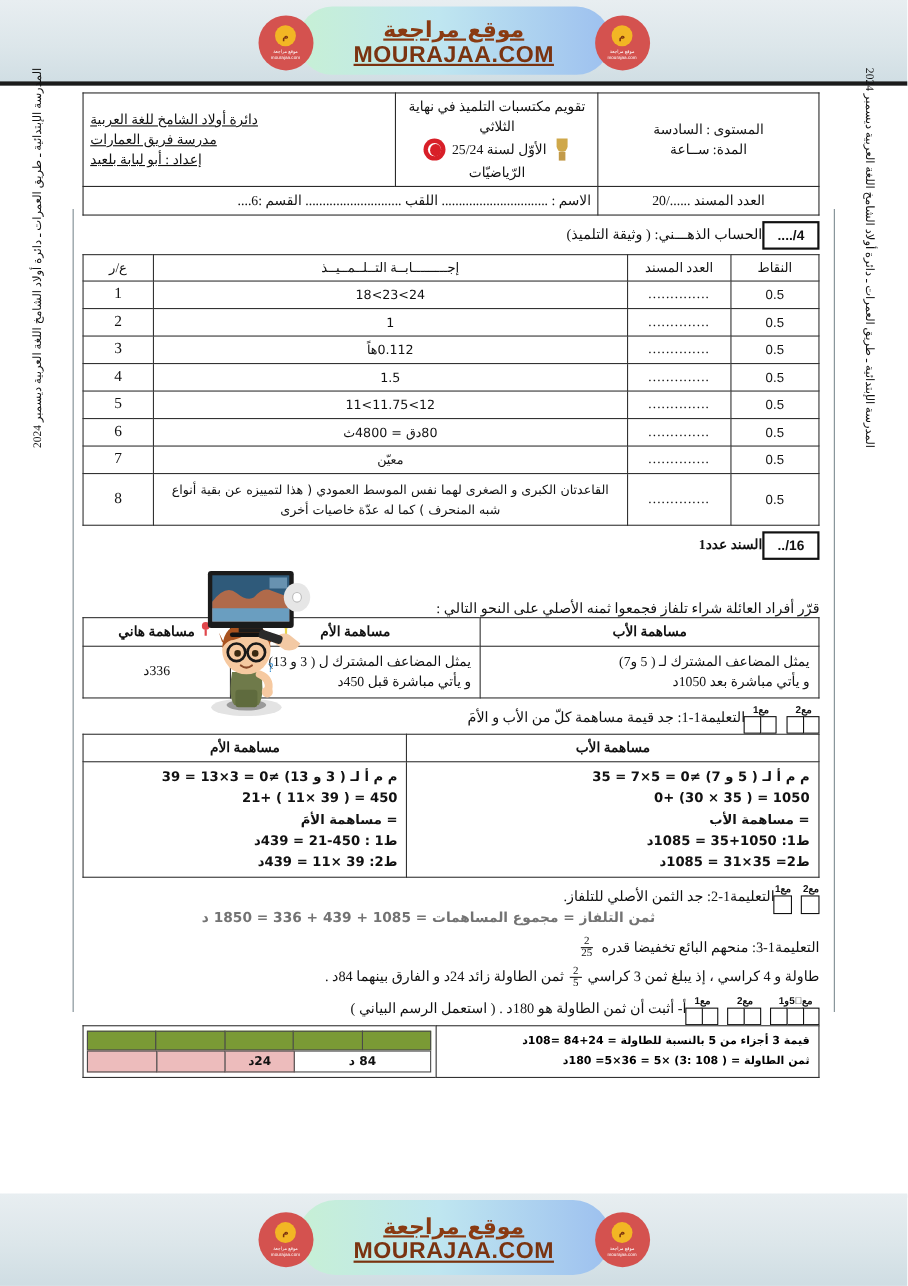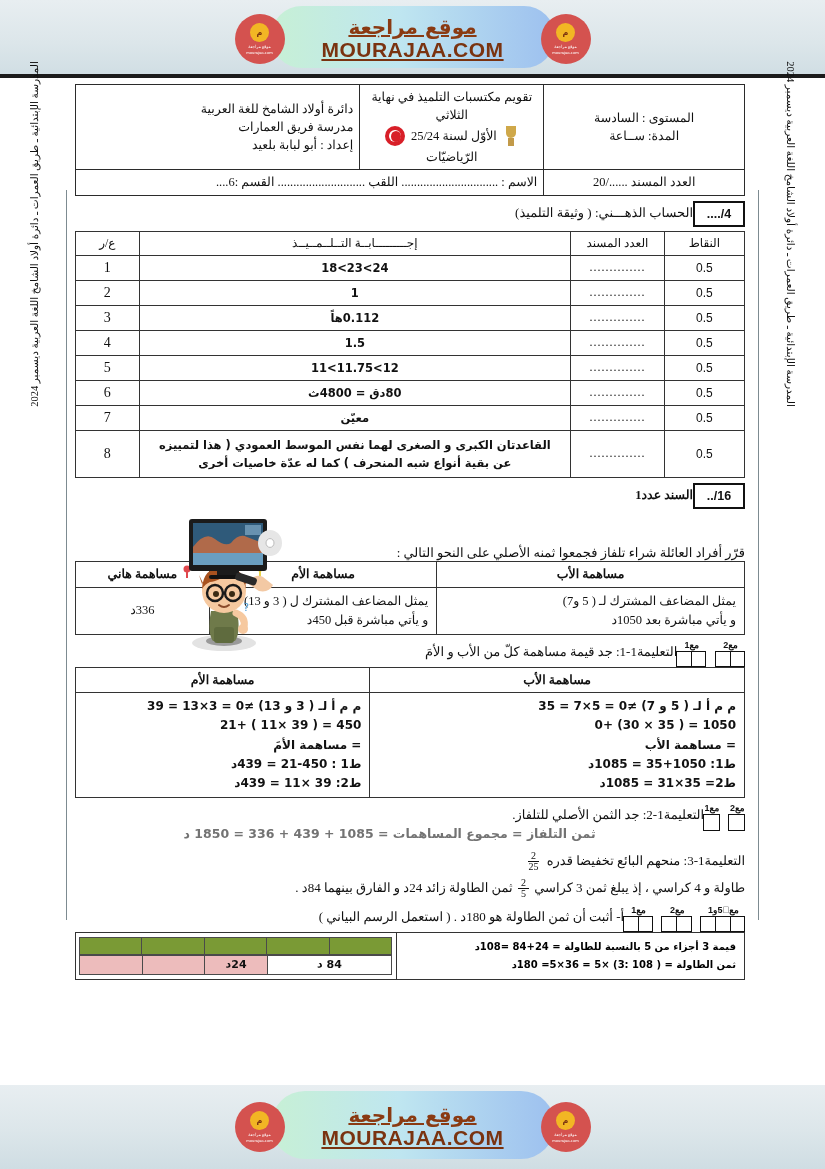--- a/index.html
+++ b/index.html
@@ -149,21 +149,21 @@
   table.hdr td {
     border: 1px solid #2b2b2b;
     padding: 3px 6px;
     vertical-align: middle;
     font-size: 12.5px;
     line-height: 1.45;
     color: #111;
   }
   .hdr-c1 { width: 30%; text-align: center; }
   .hdr-c2 { width: 27.5%; text-align: center; position: relative; }
-  .hdr-c3 { width: 42.5%; text-align: right; }
+  .hdr-c3 { width: 42.5%; text-align: left; text-decoration: underline; }
   .hdr-row2 td { font-size: 12px; height: 23px; }
 
   .emblem-row { display:flex; align-items:center; justify-content:center; gap:6px; }
   .tn-flag {
     width: 20px; height: 20px; border-radius: 50%;
     background: #d81f28; position: relative; flex: none;
   }
   .tn-flag::before {
     content:""; position:absolute; left:4px; top:4px;
     width:12px; height:12px; border-radius:50%; background:#fff;
@@ -217,21 +217,21 @@
     text-align: center;
     font-size: 12px;
     color: #111;
     padding: 4px 3px;
   }
   table.mental th { font-weight: normal; font-size: 12px; }
   .col-pts { width: 12%; }
   .col-given { width: 14%; }
   .col-ans { width: 64.5%; }
   .col-num { width: 9.5%; }
-  .mental td.ans { font-weight: bold; font-family:"DejaVu Sans", sans-serif; font-size:11.5px; }
+  .mental td.ans { font-weight: normal; font-family:"DejaVu Sans", sans-serif; font-size:11.5px; }
   .mental td.num { font-size: 14px; font-family:"Liberation Serif", serif; }
   .mental td.pts { font-size: 12px; font-family:"Liberation Sans", sans-serif; }
   .dots { color:#333; letter-spacing:1px; font-size:11px; }
 
   
   .boy {
     position: absolute;
     left: 106px; top: 322px;
     width: 86px; height: 100px;
     z-index: 5;

